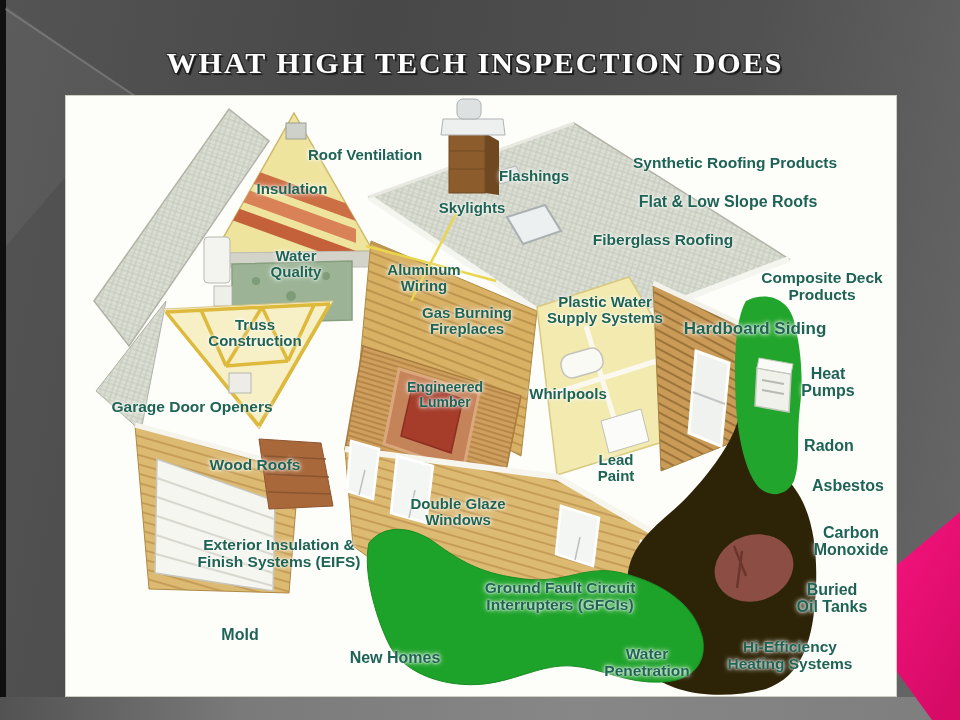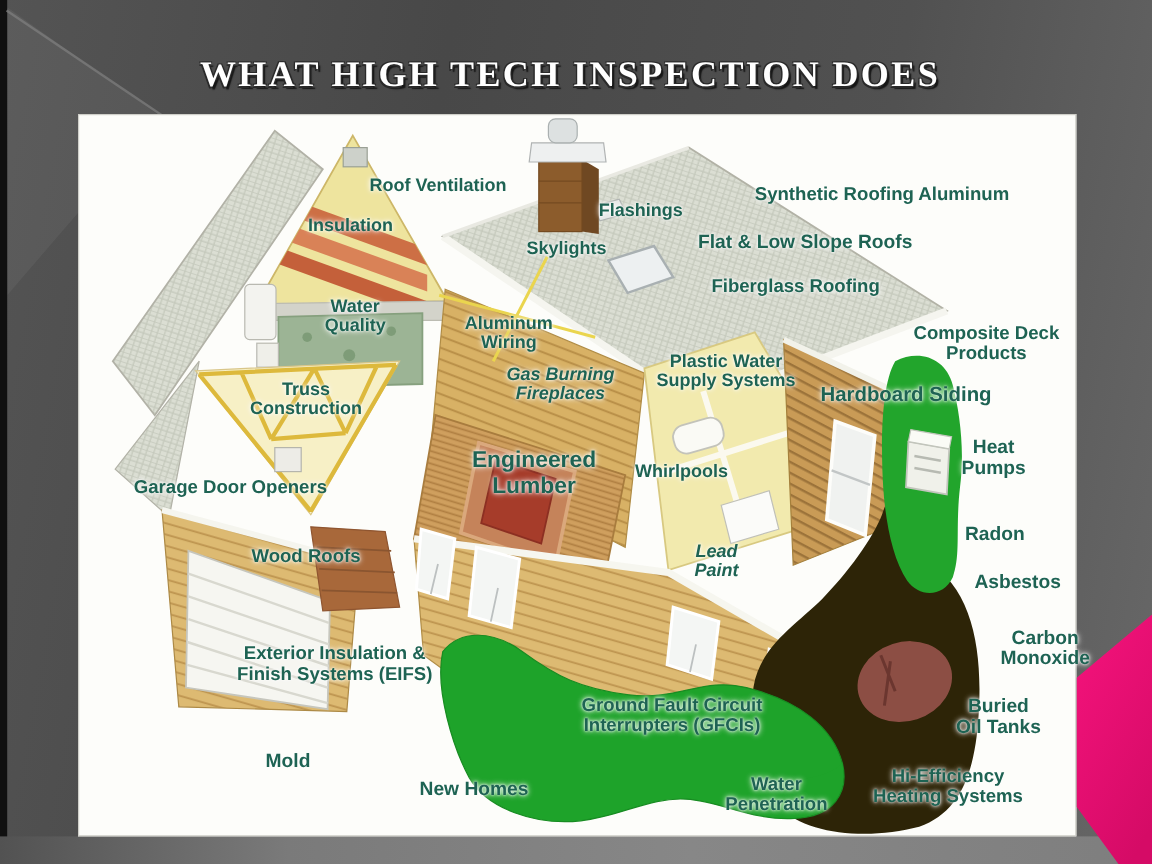--- a/index.html
+++ b/index.html
@@ -188,48 +188,50 @@
         <path d="M560,560 C590,552 620,556 636,540 C640,562 630,582 598,585 C575,587 560,575 560,560 Z" fill="#1ea32a"></path>
       </g>
     </svg>
   </div>
 
   <div class="label-layer">
       <div class="dlabel" style="left: 341px; top: 155px; font-size: 15px; padding-left: 48px;">Roof Ventilation</div>
       <div class="dlabel" style="left: 292px; top: 189px; font-size: 15px;">Insulation</div>
       <div class="dlabel" style="left: 534px; top: 176px; font-size: 15px;">Flashings</div>
       <div class="dlabel" style="left: 472px; top: 208px; font-size: 15px;">Skylights</div>
-      <div class="dlabel" style="left: 735px; top: 163px; font-size: 15.5px;">Synthetic Roofing Aluminum</div>
-      <div class="dlabel" style="left: 671px; top: 202px; font-size: 16px;">Flat &amp; Low Slope Roofs</div>
+      <div class="dlabel" style="left: 735px; top: 163px; font-size: 15.5px;">Synthetic Roofing Products</div>
+      <div class="dlabel" style="left: 728px; top: 202px; font-size: 16px;">Flat &amp; Low Slope Roofs</div>
       <div class="dlabel" style="left: 663px; top: 240px; font-size: 15.5px;">Fiberglass Roofing</div>
       <div class="dlabel" style="left: 296px; top: 264px; font-size: 15px;">Water
 Quality</div>
       <div class="dlabel" style="left: 424px; top: 254px; font-size: 15px; margin-top: 24px;">Aluminum
 Wiring</div>
-      <div class="dlabel" style="left: 467px; top: 321px; font-size: 15px; font-style: italic;">Gas Burning
+      <div class="dlabel" style="left: 467px; top: 321px; font-size: 15px;">Gas Burning
 Fireplaces</div>
       <div class="dlabel" style="left: 605px; top: 310px; font-size: 15px;">Plastic Water
 Supply Systems</div>
       <div class="dlabel" style="left: 822px; top: 287px; font-size: 15.5px;">Composite Deck
 Products</div>
       <div class="dlabel" style="left: 755px; top: 329px; font-size: 17px;">Hardboard Siding</div>
       <div class="dlabel" style="left: 255px; top: 333px; font-size: 15px;">Truss
 Construction</div>
-      <div class="dlabel" style="left: 433px; top: 395px; font-size: 19px; padding-left: 24px;">Engineered
+      <div class="dlabel" style="left: 433px; top: 395px; font-size: 14px; padding-left: 24px;">Engineered
 Lumber</div>
       <div class="dlabel" style="left: 568px; top: 394px; font-size: 15px;">Whirlpools</div>
       <div class="dlabel" style="left: 828px; top: 382px; font-size: 16px;">Heat
 Pumps</div>
       <div class="dlabel" style="left: 192px; top: 407px; font-size: 15.5px; text-align: center;">Garage Door Openers</div>
       <div class="dlabel" style="left: 829px; top: 446px; font-size: 16px;">Radon</div>
       <div class="dlabel" style="left: 255px; top: 465px; font-size: 15.5px;">Wood Roofs</div>
-      <div class="dlabel" style="left: 597px; top: 468px; font-size: 15px; font-style: italic;">Lead
+      <div class="dlabel" style="left: 616px; top: 468px; font-size: 15px;">Lead
 Paint</div>
       <div class="dlabel" style="left: 848px; top: 486px; font-size: 16px;">Asbestos</div>
-      <div class="dlabel" style="left: 851px; top: 541px; font-size: 16px; margin-left: 20px;">Carbon
+      <div class="dlabel" style="left: 458px; top: 512px; font-size: 15px;">Double Glaze
+Windows</div>
+      <div class="dlabel" style="left: 851px; top: 541px; font-size: 16px;">Carbon
 Monoxide</div>
       <div class="dlabel" style="left: 279px; top: 554px; font-size: 15.5px;">Exterior Insulation &amp;
 Finish Systems (EIFS)</div>
       <div class="dlabel" style="left: 560px; top: 597px; font-size: 15.5px;">Ground Fault Circuit
 Interrupters (GFCIs)</div>
       <div class="dlabel" style="left: 832px; top: 598px; font-size: 16px;">Buried
 Oil Tanks</div>
       <div class="dlabel" style="left: 240px; top: 635px; font-size: 16px;">Mold</div>
       <div class="dlabel" style="left: 395px; top: 658px; font-size: 16px;">New Homes</div>
       <div class="dlabel" style="left: 647px; top: 663px; font-size: 15.5px;">Water

